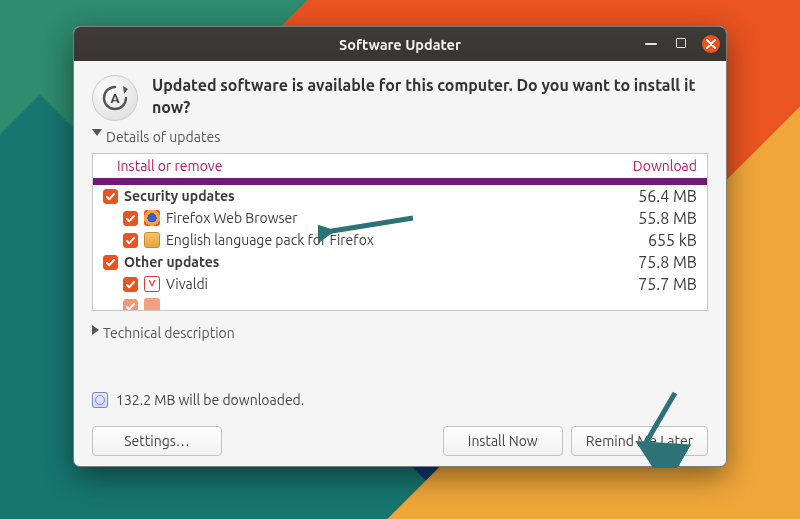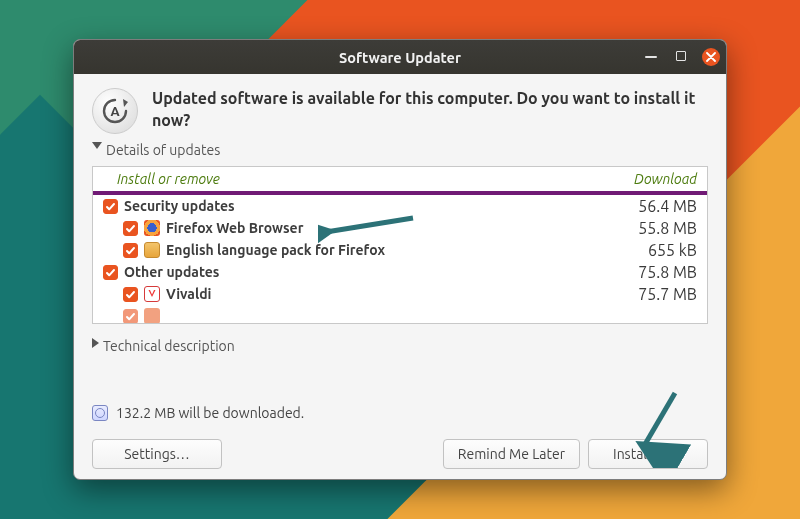--- a/index.html
+++ b/index.html
@@ -20,21 +20,21 @@
   .bg .poly { position: absolute; }
   .poly-green  { left:-180px; top:-240px; width:640px; height:640px; background:#2e8b6d; transform:rotate(45deg); }
   .poly-orange { right:-220px; top:-260px; width:640px; height:640px; background:#e95420; transform:rotate(45deg); }
   .poly-teal   { left:-260px; bottom:-300px; width:600px; height:600px; background:#177670; transform:rotate(45deg); }
   .poly-yellow { right:-320px; bottom:-360px; width:640px; height:640px; background:#f0a73a; transform:rotate(45deg); }
   .poly-navy   { left:240px; top:280px; width:520px; height:520px; background:#0c3a72; transform:rotate(45deg); }
 
   
   .window {
     position: absolute;
-    left: 73px; top: 39px;
+    left: 73px; top: 26px;
     width: 654px; height: 441px;
     background: #f5f5f5;
     border: 1px solid #7d7d7d;
     border-radius: 7px;
     box-shadow: 0 10px 30px rgba(0,0,0,.45);
     display: flex;
     flex-direction: column;
     overflow: hidden;
   }
   .titlebar {
@@ -93,34 +93,34 @@
   .table-wrap {
     border: 1px solid #c8c8c8;
     background: #fff;
     height: 158px;
     overflow-y: auto;
     position: relative;
   }
   .thead {
     display: flex;
     padding: 4px 10px 4px 24px;
-    color:#4d7c0f; font-size:14px;
-    border-bottom: 4px solid #701a75;
-    position: sticky; top: 0; background: #fff; font-style: italic;
+    color:#be185d; font-size:14px;
+    border-bottom: 7px solid #701a75;
+    position: sticky; top: 0; background: #fff;
   }
   .thead .c1 { flex:1; }
   .thead .c2 { width: 85px; text-align:right; }
 
   .row {
     display:flex; align-items:center;
     padding: 2px 10px 2px 10px;
     gap: 6px;
   }
   .row.child { padding-left: 30px; }
-  .row .label { flex:1; display:flex; align-items:center; gap:6px;font-weight:bold; }
+  .row .label { flex:1; display:flex; align-items:center; gap:6px; }
   .row .size  { width:85px; text-align:right; color:#3a3a3a; font-size:16px; }
   .row.group .label { font-weight:700; }
 
   .cb {
     width:15px; height:15px; border-radius:3px;
     border:1px solid #e95420; background:#e95420;
     display:flex; align-items:center; justify-content:center;
     color:#fff; flex:0 0 15px;
   }
 
@@ -313,24 +313,24 @@
       <span class="disk-icon"></span>
       <span>132.2 MB will be downloaded.</span>
     </div>
 
     <div class="buttons">
       <div class="btn settings">
           <span>Settings…</span>
         </div>
       <div class="gap"></div>
       <div class="btn">
+          <span>Install Now</span>
+        </div>
+      <div class="btn">
           <span>Remind Me Later</span>
-        </div>
-      <div class="btn">
-          <span>Install Now</span>
         </div>
     </div>
 
   </div>
 </div>
 
 <svg class="arrow" style="left:318px; top:210px;" width="100" height="34">
   <defs>
       <marker id="ah1" markerWidth="10" markerHeight="10" refX="2" refY="5" orient="auto">
         <path d="M10 0 L0 5 L10 10 z" fill="#2c7277"></path>

